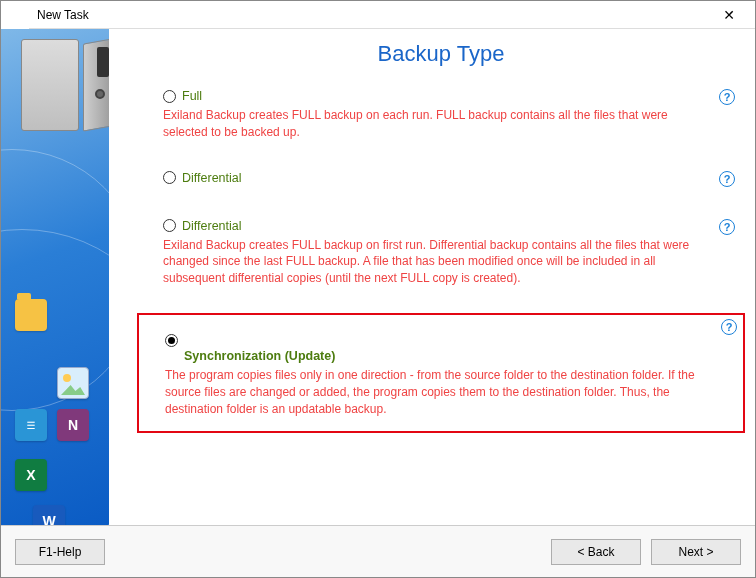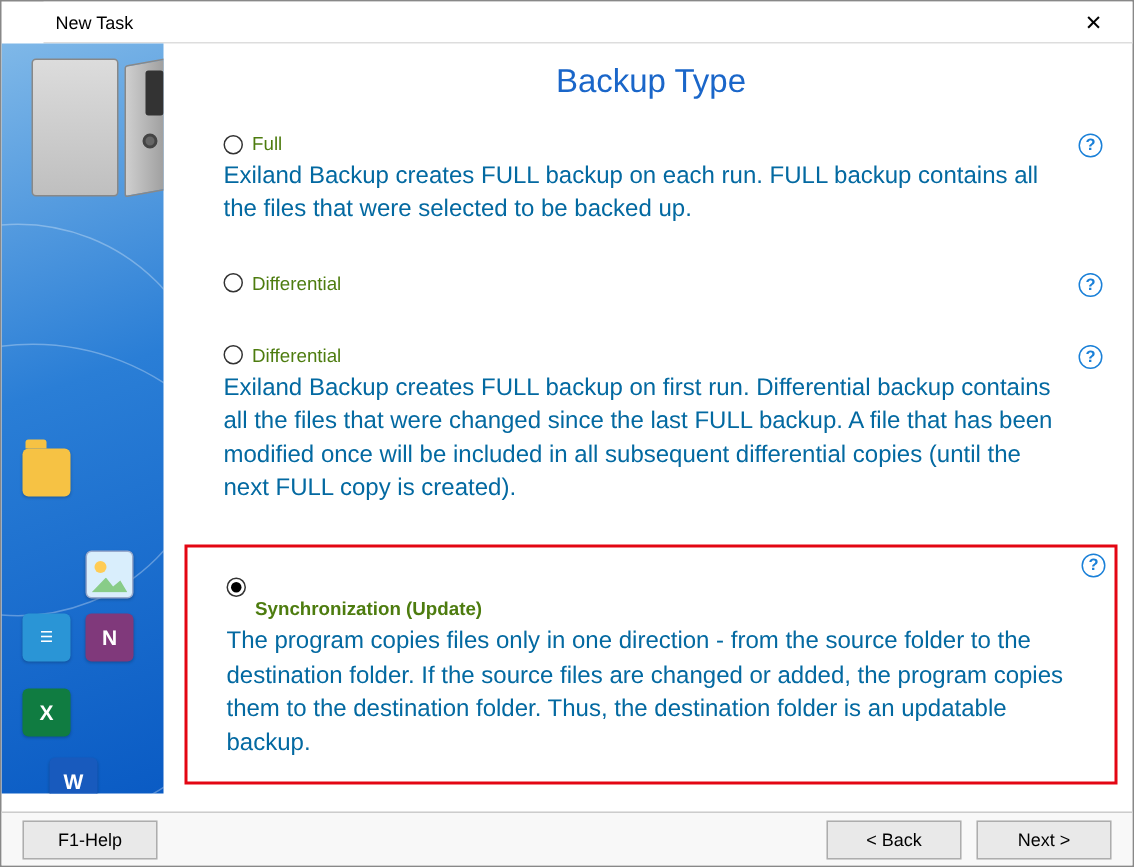--- a/index.html
+++ b/index.html
@@ -77,21 +77,21 @@
   .ico-excel  { left:14px; top:430px; background:#107c41; color:#fff; font-weight:bold; font-size:14px; }
   .ico-word   { left:32px; top:476px; background:#185abd; color:#fff; font-weight:bold; font-size:14px; }
   .sidebar-lines::before, .sidebar-lines::after {
     content:""; position:absolute; border:1px solid rgba(255,255,255,.3); border-radius:50%;
   }
   .sidebar-lines::before { width:260px; height:260px; left:-120px; top:120px; }
   .sidebar-lines::after { width:320px; height:320px; left:-140px; top:200px; }
 
   .main {
     flex:1;
-    padding: 8px 14px 0 18px;
+    padding: 8px 14px 0 32px;
     position: relative;
   }
   .page-title {
     text-align:center;
     color:#1a66c9;
     font-size:22px;
     margin: 4px 0 18px;
   }
   .option {
     position:relative;
@@ -110,30 +110,30 @@
   .radio {
     width:13px; height:13px; border:1px solid #333; border-radius:50%;
     display:inline-flex; align-items:center; justify-content:center;
     background:#fff;
   }
   .radio.checked::after {
     content:""; width:7px; height:7px; background:#000; border-radius:50%;
   }
   .opt-label { color:#4d7c0f; font-weight: normal; font-size:12.5px; }
   .option.selected .opt-label { font-weight:bold;margin-top:30px; }
-  .opt-desc { color:#0369a1; font-size:16px; line-height:1.4; }
+  .opt-desc { color:#ef4444; font-size:12px; line-height:1.4; }
   .help-icon {
     position:absolute; top:4px; right:6px;
     width:16px; height:16px; border:1.5px solid #1a80d8; border-radius:50%;
     color:#1a80d8; font-size:11px; font-weight:bold;
     display:flex; align-items:center; justify-content:center;
   }
 
   .footer {
-    position:absolute; left:0; right:0; bottom:0; height:36px;
+    position:absolute; left:0; right:0; bottom:0; height:52px;
     border-top:1px solid #ccc;
     display:flex; align-items:center;
     padding: 0 14px;
     gap:10px;
     background:#f8f8f8;
   }
   .footer .spacer { flex:1; }
   .btn {
     min-width:90px; height:26px;
     background:#e9e9e9;

